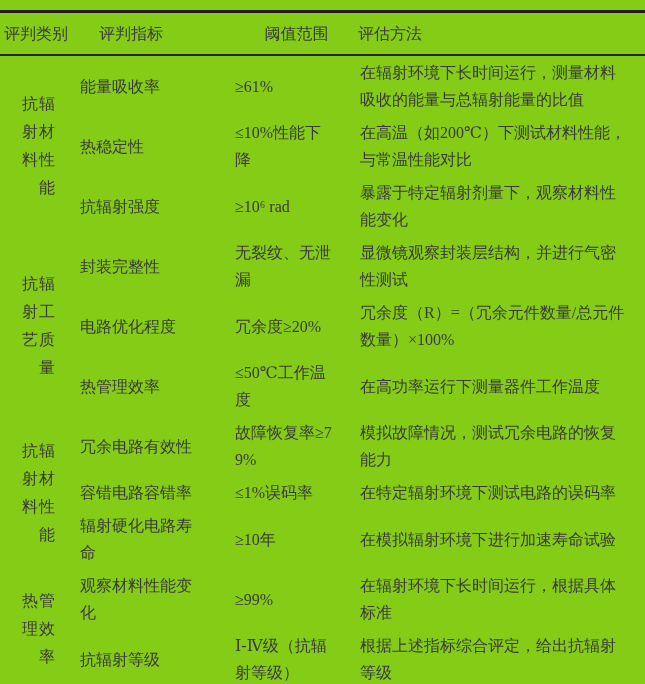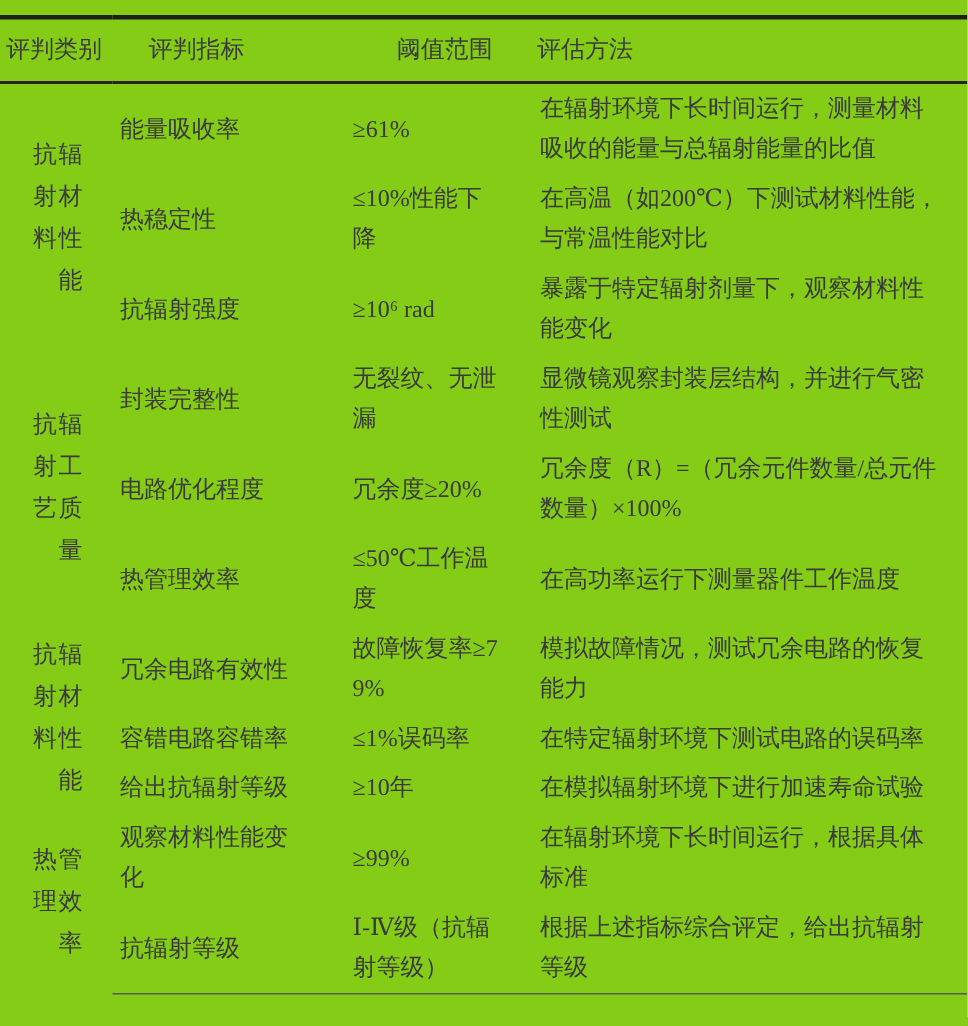--- a/index.html
+++ b/index.html
@@ -125,21 +125,21 @@
         <td class="ind">冗余电路有效性</td>
         <td class="thr">故障恢复率≥79%</td>
         <td class="mth">模拟故障情况，测试冗余电路的恢复能力</td>
       </tr>
       <tr>
         <td class="ind">容错电路容错率</td>
         <td class="thr">≤1%误码率</td>
         <td class="mth">在特定辐射环境下测试电路的误码率</td>
       </tr>
       <tr>
-        <td class="ind">给出抗辐射等级</td>
+        <td class="ind">辐射硬化电路寿命</td>
         <td class="thr">≥10年</td>
         <td class="mth">在模拟辐射环境下进行加速寿命试验</td>
       </tr>
 
       <tr>
         <td class="cat" rowspan="2">
           <div class="catbox">热管理效率</div>
         </td>
         <td class="ind">观察材料性能变化</td>
         <td class="thr">≥99%</td>

